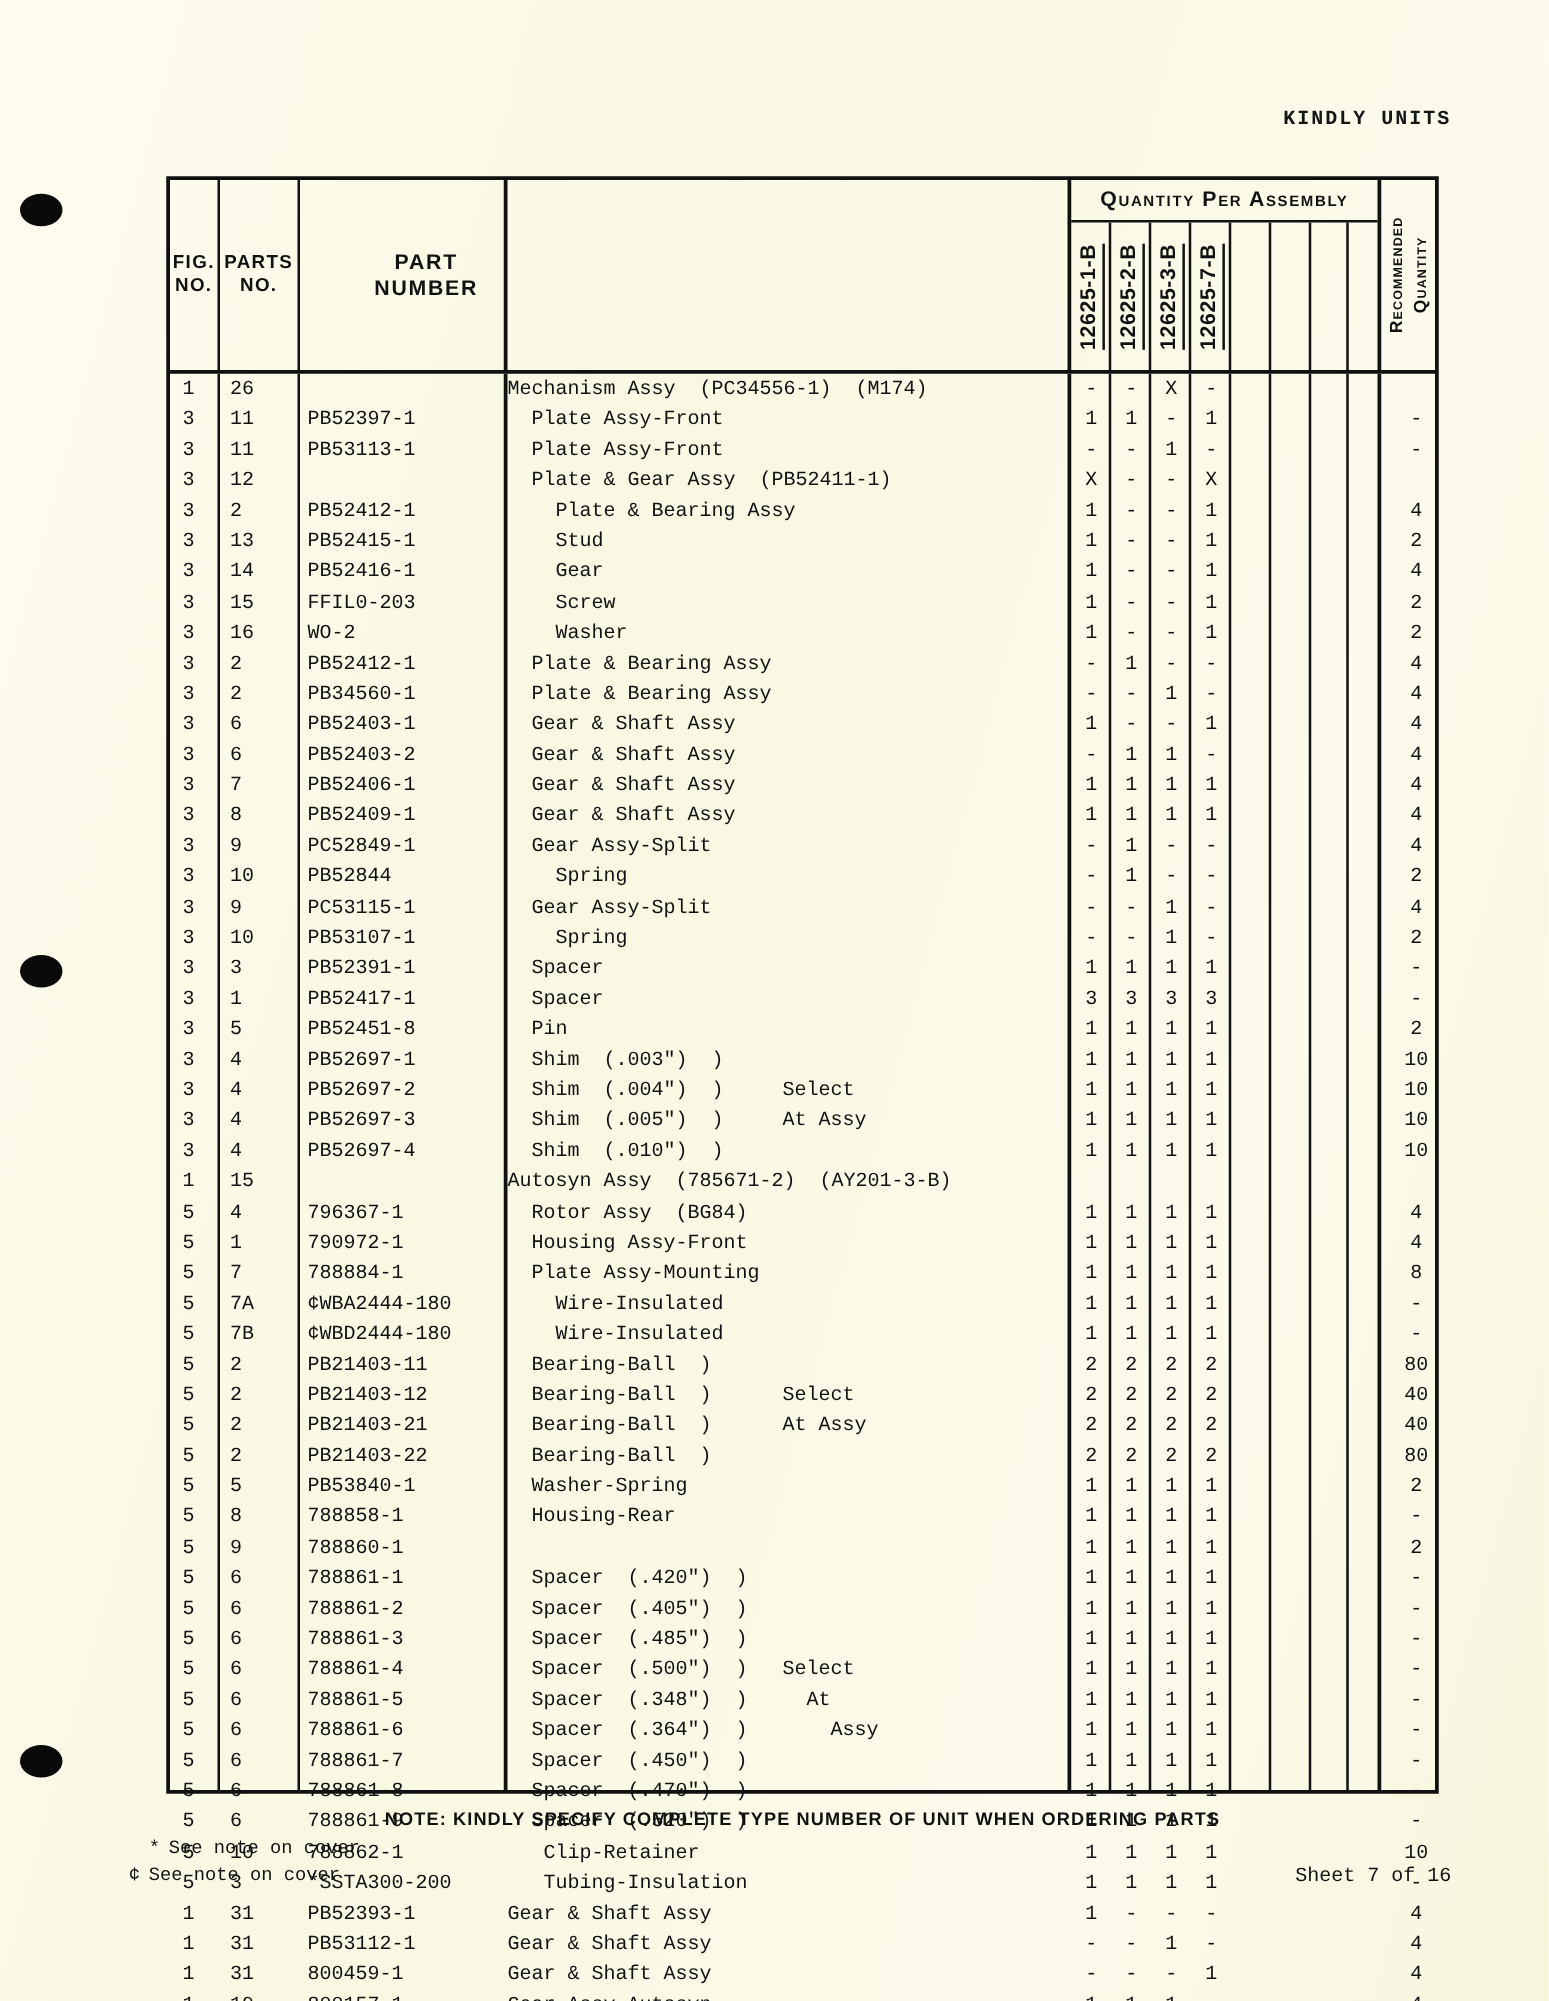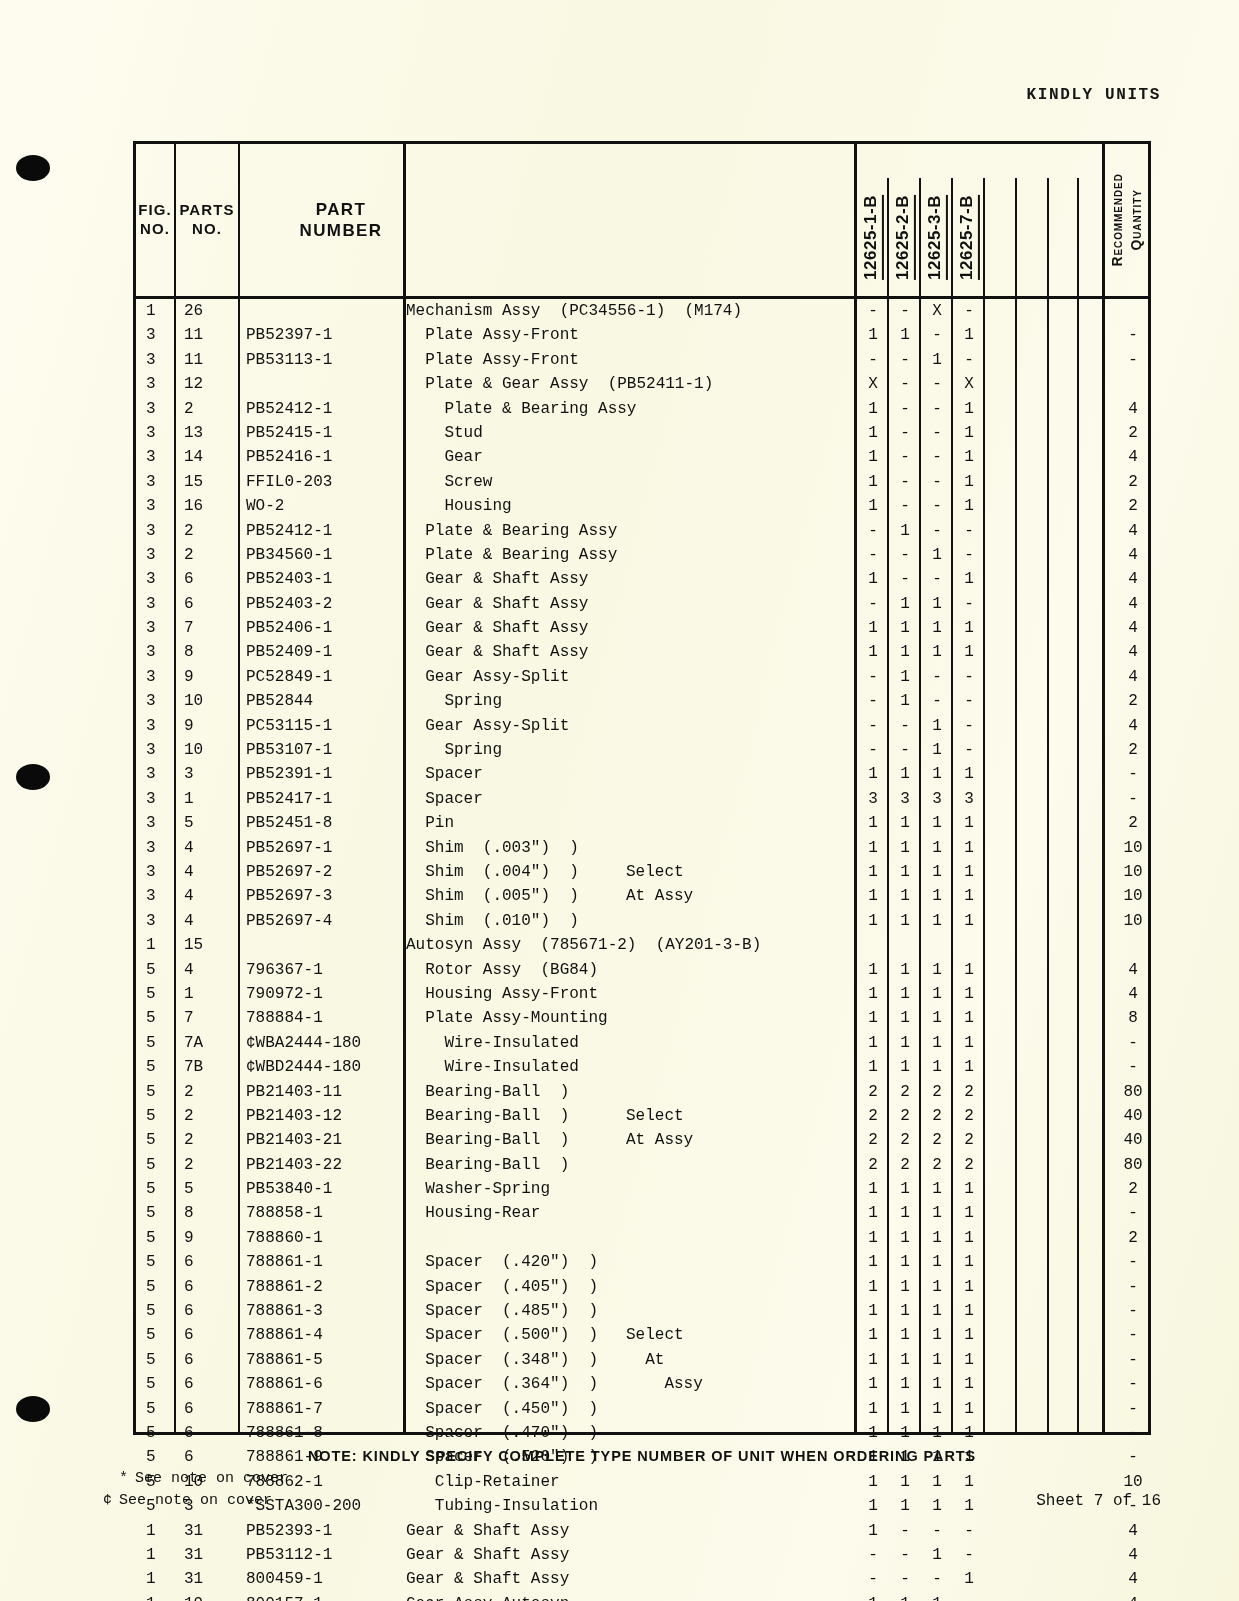--- a/index.html
+++ b/index.html
@@ -220,20 +220,23 @@
       </div>
       <div class="vline" style="left:102px; height:152px;"></div>
 
       <div class="th" style="left:104px; top:0; width:163px; height:152px;">
         <div class="th-label" style="font-size:17px; letter-spacing:1.4px;padding-left:39px;">PART NUMBER</div>
       </div>
       <div class="vline" style="left:267px; height:152px; width:3px;"></div>
 
       <div class="vline" style="left:718px; height:152px; width:3px;"></div>
 
+      <div class="th" style="left:721px; top:0; width:245px; height:34px; border-bottom:2px solid #111;">
+        <div class="th-label smallcaps" style="font-size:17px; letter-spacing:1.3px;">Quantity Per Assembly</div>
+      </div>
 
       <div style="position:absolute; left:721px; top:34px; width:245px; height:118px;">
         <div class="th" style="left:0;    top:0; width:30px; height:118px;">
           <div class="rot rot-serial">12625-1-B</div>
         </div>
         <div class="vline" style="left:30px; height:118px;"></div>
         <div class="th" style="left:32px;  top:0; width:30px; height:118px;">
           <div class="rot rot-serial">12625-2-B</div>
         </div>
         <div class="vline" style="left:62px; height:118px;"></div>
@@ -288,21 +291,21 @@
 
       <div class="rows" id="rows-container">
           <div class="row"><div class="cell c-fig">1</div><div class="cell c-item">26</div><div class="cell c-part"></div><div class="cell c-desc">Mechanism Assy  (PC34556-1)  (M174)</div><div class="qty" style="left: 719px;">-</div><div class="qty" style="left: 751px;">-</div><div class="qty" style="left: 783px;">X</div><div class="qty" style="left: 815px;">-</div><div class="rec" style="left: 969px;"></div></div>
           <div class="row"><div class="cell c-fig">3</div><div class="cell c-item">11</div><div class="cell c-part">PB52397-1</div><div class="cell c-desc">  Plate Assy-Front</div><div class="qty" style="left: 719px;">1</div><div class="qty" style="left: 751px;">1</div><div class="qty" style="left: 783px;">-</div><div class="qty" style="left: 815px;">1</div><div class="rec" style="left: 969px;">-</div></div>
           <div class="row"><div class="cell c-fig">3</div><div class="cell c-item">11</div><div class="cell c-part">PB53113-1</div><div class="cell c-desc">  Plate Assy-Front</div><div class="qty" style="left: 719px;">-</div><div class="qty" style="left: 751px;">-</div><div class="qty" style="left: 783px;">1</div><div class="qty" style="left: 815px;">-</div><div class="rec" style="left: 969px;">-</div></div>
           <div class="row"><div class="cell c-fig">3</div><div class="cell c-item">12</div><div class="cell c-part"></div><div class="cell c-desc">  Plate &amp; Gear Assy  (PB52411-1)</div><div class="qty" style="left: 719px;">X</div><div class="qty" style="left: 751px;">-</div><div class="qty" style="left: 783px;">-</div><div class="qty" style="left: 815px;">X</div><div class="rec" style="left: 969px;"></div></div>
           <div class="row"><div class="cell c-fig">3</div><div class="cell c-item">2</div><div class="cell c-part">PB52412-1</div><div class="cell c-desc">    Plate &amp; Bearing Assy</div><div class="qty" style="left: 719px;">1</div><div class="qty" style="left: 751px;">-</div><div class="qty" style="left: 783px;">-</div><div class="qty" style="left: 815px;">1</div><div class="rec" style="left: 969px;">4</div></div>
           <div class="row"><div class="cell c-fig">3</div><div class="cell c-item">13</div><div class="cell c-part">PB52415-1</div><div class="cell c-desc">    Stud</div><div class="qty" style="left: 719px;">1</div><div class="qty" style="left: 751px;">-</div><div class="qty" style="left: 783px;">-</div><div class="qty" style="left: 815px;">1</div><div class="rec" style="left: 969px;">2</div></div>
           <div class="row"><div class="cell c-fig">3</div><div class="cell c-item">14</div><div class="cell c-part">PB52416-1</div><div class="cell c-desc">    Gear</div><div class="qty" style="left: 719px;">1</div><div class="qty" style="left: 751px;">-</div><div class="qty" style="left: 783px;">-</div><div class="qty" style="left: 815px;">1</div><div class="rec" style="left: 969px;">4</div></div>
           <div class="row"><div class="cell c-fig">3</div><div class="cell c-item">15</div><div class="cell c-part">FFIL0-203</div><div class="cell c-desc">    Screw</div><div class="qty" style="left: 719px;">1</div><div class="qty" style="left: 751px;">-</div><div class="qty" style="left: 783px;">-</div><div class="qty" style="left: 815px;">1</div><div class="rec" style="left: 969px;">2</div></div>
-          <div class="row"><div class="cell c-fig">3</div><div class="cell c-item">16</div><div class="cell c-part">WO-2</div><div class="cell c-desc">    Housing</div><div class="qty" style="left: 719px;">1</div><div class="qty" style="left: 751px;">-</div><div class="qty" style="left: 783px;">-</div><div class="qty" style="left: 815px;">1</div><div class="rec" style="left: 969px;">2</div></div>
+          <div class="row"><div class="cell c-fig">3</div><div class="cell c-item">16</div><div class="cell c-part">WO-2</div><div class="cell c-desc">    Washer</div><div class="qty" style="left: 719px;">1</div><div class="qty" style="left: 751px;">-</div><div class="qty" style="left: 783px;">-</div><div class="qty" style="left: 815px;">1</div><div class="rec" style="left: 969px;">2</div></div>
           <div class="row"><div class="cell c-fig">3</div><div class="cell c-item">2</div><div class="cell c-part">PB52412-1</div><div class="cell c-desc">  Plate &amp; Bearing Assy</div><div class="qty" style="left: 719px;">-</div><div class="qty" style="left: 751px;">1</div><div class="qty" style="left: 783px;">-</div><div class="qty" style="left: 815px;">-</div><div class="rec" style="left: 969px;">4</div></div>
           <div class="row"><div class="cell c-fig">3</div><div class="cell c-item">2</div><div class="cell c-part">PB34560-1</div><div class="cell c-desc">  Plate &amp; Bearing Assy</div><div class="qty" style="left: 719px;">-</div><div class="qty" style="left: 751px;">-</div><div class="qty" style="left: 783px;">1</div><div class="qty" style="left: 815px;">-</div><div class="rec" style="left: 969px;">4</div></div>
           <div class="row"><div class="cell c-fig">3</div><div class="cell c-item">6</div><div class="cell c-part">PB52403-1</div><div class="cell c-desc">  Gear &amp; Shaft Assy</div><div class="qty" style="left: 719px;">1</div><div class="qty" style="left: 751px;">-</div><div class="qty" style="left: 783px;">-</div><div class="qty" style="left: 815px;">1</div><div class="rec" style="left: 969px;">4</div></div>
           <div class="row"><div class="cell c-fig">3</div><div class="cell c-item">6</div><div class="cell c-part">PB52403-2</div><div class="cell c-desc">  Gear &amp; Shaft Assy</div><div class="qty" style="left: 719px;">-</div><div class="qty" style="left: 751px;">1</div><div class="qty" style="left: 783px;">1</div><div class="qty" style="left: 815px;">-</div><div class="rec" style="left: 969px;">4</div></div>
           <div class="row"><div class="cell c-fig">3</div><div class="cell c-item">7</div><div class="cell c-part">PB52406-1</div><div class="cell c-desc">  Gear &amp; Shaft Assy</div><div class="qty" style="left: 719px;">1</div><div class="qty" style="left: 751px;">1</div><div class="qty" style="left: 783px;">1</div><div class="qty" style="left: 815px;">1</div><div class="rec" style="left: 969px;">4</div></div>
           <div class="row"><div class="cell c-fig">3</div><div class="cell c-item">8</div><div class="cell c-part">PB52409-1</div><div class="cell c-desc">  Gear &amp; Shaft Assy</div><div class="qty" style="left: 719px;">1</div><div class="qty" style="left: 751px;">1</div><div class="qty" style="left: 783px;">1</div><div class="qty" style="left: 815px;">1</div><div class="rec" style="left: 969px;">4</div></div>
           <div class="row"><div class="cell c-fig">3</div><div class="cell c-item">9</div><div class="cell c-part">PC52849-1</div><div class="cell c-desc">  Gear Assy-Split</div><div class="qty" style="left: 719px;">-</div><div class="qty" style="left: 751px;">1</div><div class="qty" style="left: 783px;">-</div><div class="qty" style="left: 815px;">-</div><div class="rec" style="left: 969px;">4</div></div>
           <div class="row"><div class="cell c-fig">3</div><div class="cell c-item">10</div><div class="cell c-part">PB52844</div><div class="cell c-desc">    Spring</div><div class="qty" style="left: 719px;">-</div><div class="qty" style="left: 751px;">1</div><div class="qty" style="left: 783px;">-</div><div class="qty" style="left: 815px;">-</div><div class="rec" style="left: 969px;">2</div></div>
           <div class="row"><div class="cell c-fig">3</div><div class="cell c-item">9</div><div class="cell c-part">PC53115-1</div><div class="cell c-desc">  Gear Assy-Split</div><div class="qty" style="left: 719px;">-</div><div class="qty" style="left: 751px;">-</div><div class="qty" style="left: 783px;">1</div><div class="qty" style="left: 815px;">-</div><div class="rec" style="left: 969px;">4</div></div>
           <div class="row"><div class="cell c-fig">3</div><div class="cell c-item">10</div><div class="cell c-part">PB53107-1</div><div class="cell c-desc">    Spring</div><div class="qty" style="left: 719px;">-</div><div class="qty" style="left: 751px;">-</div><div class="qty" style="left: 783px;">1</div><div class="qty" style="left: 815px;">-</div><div class="rec" style="left: 969px;">2</div></div>

